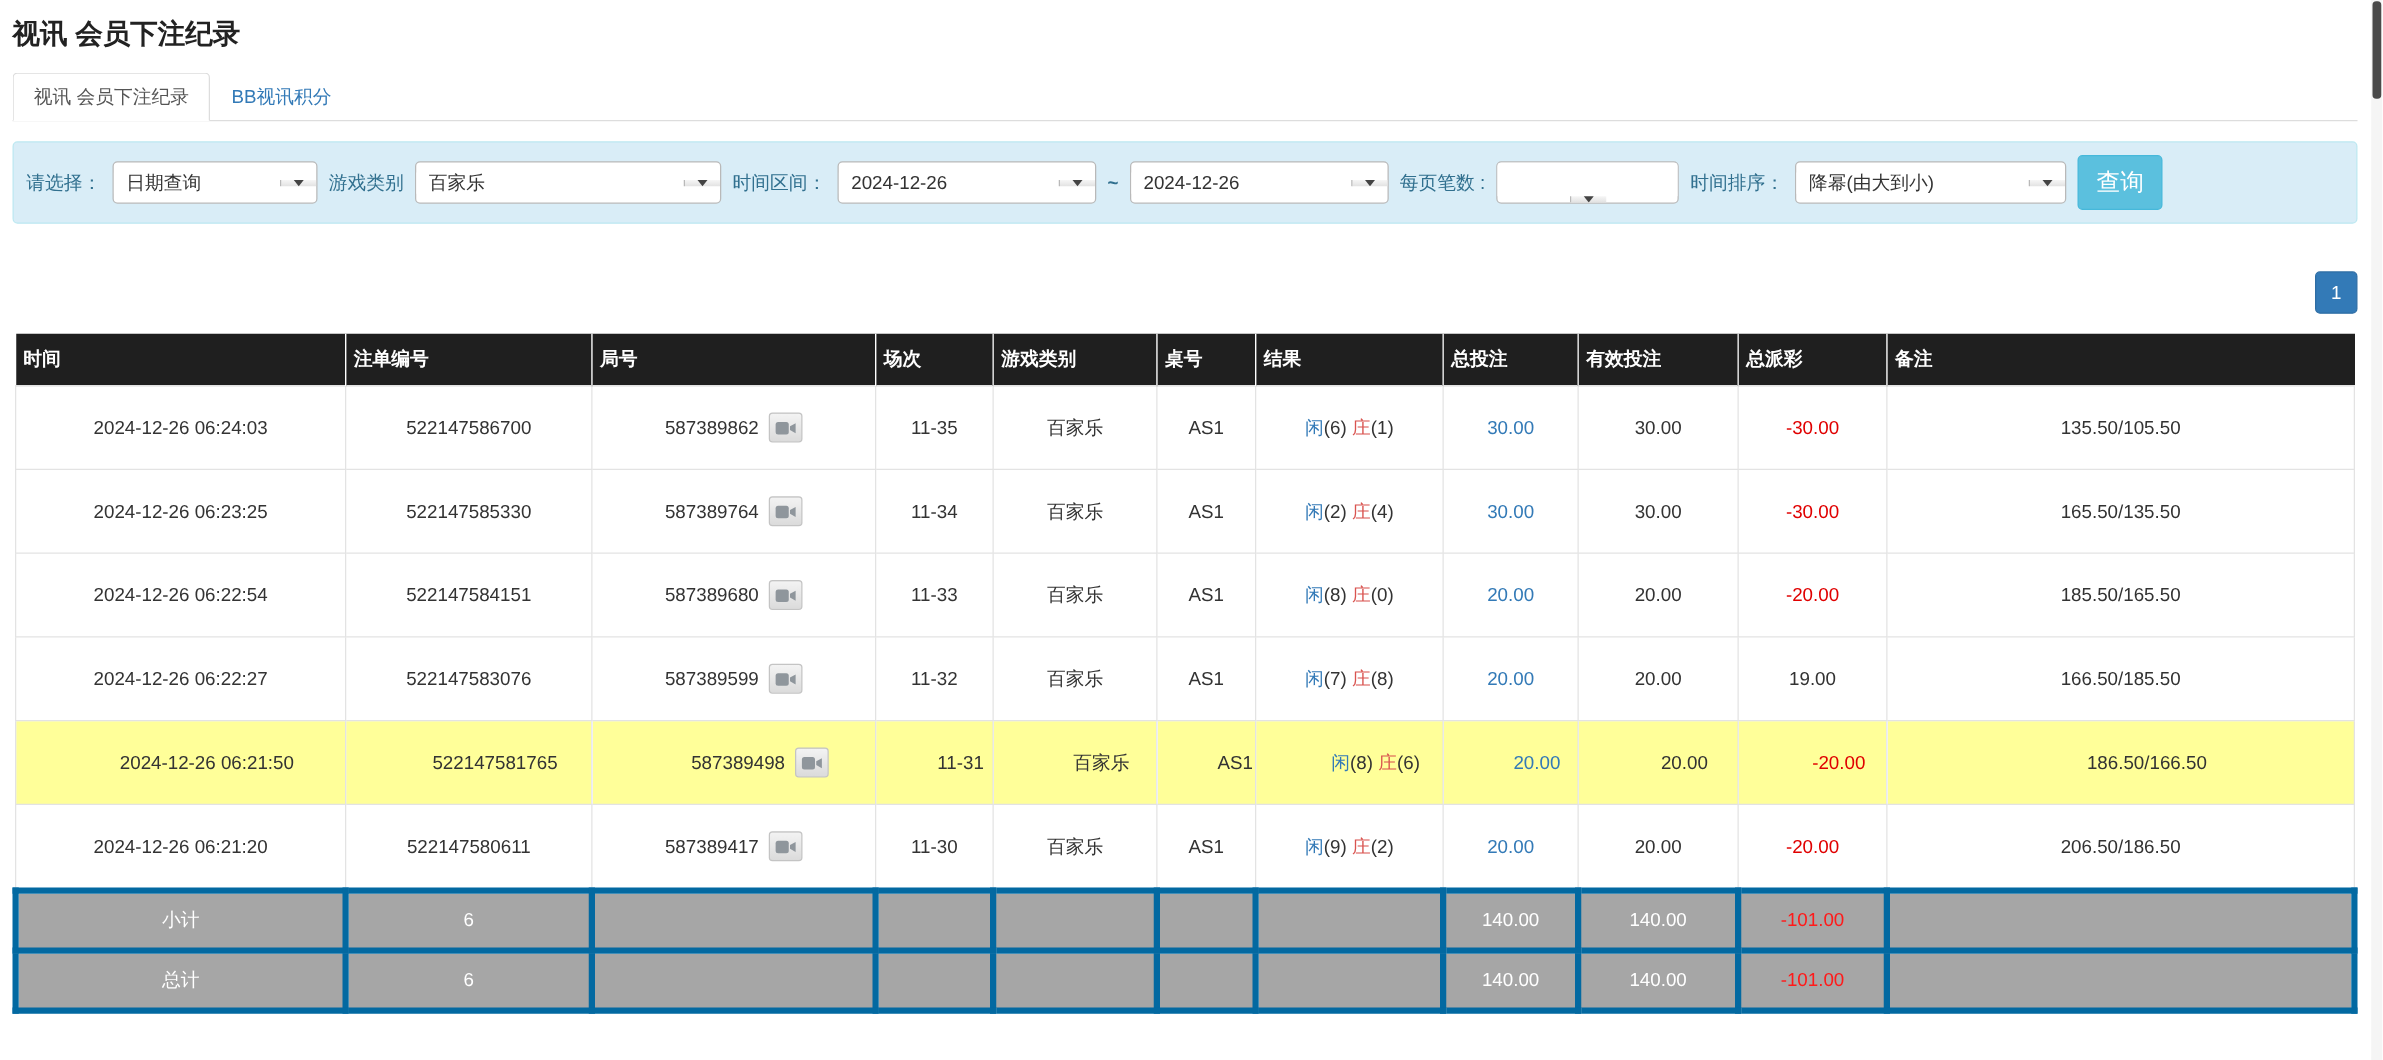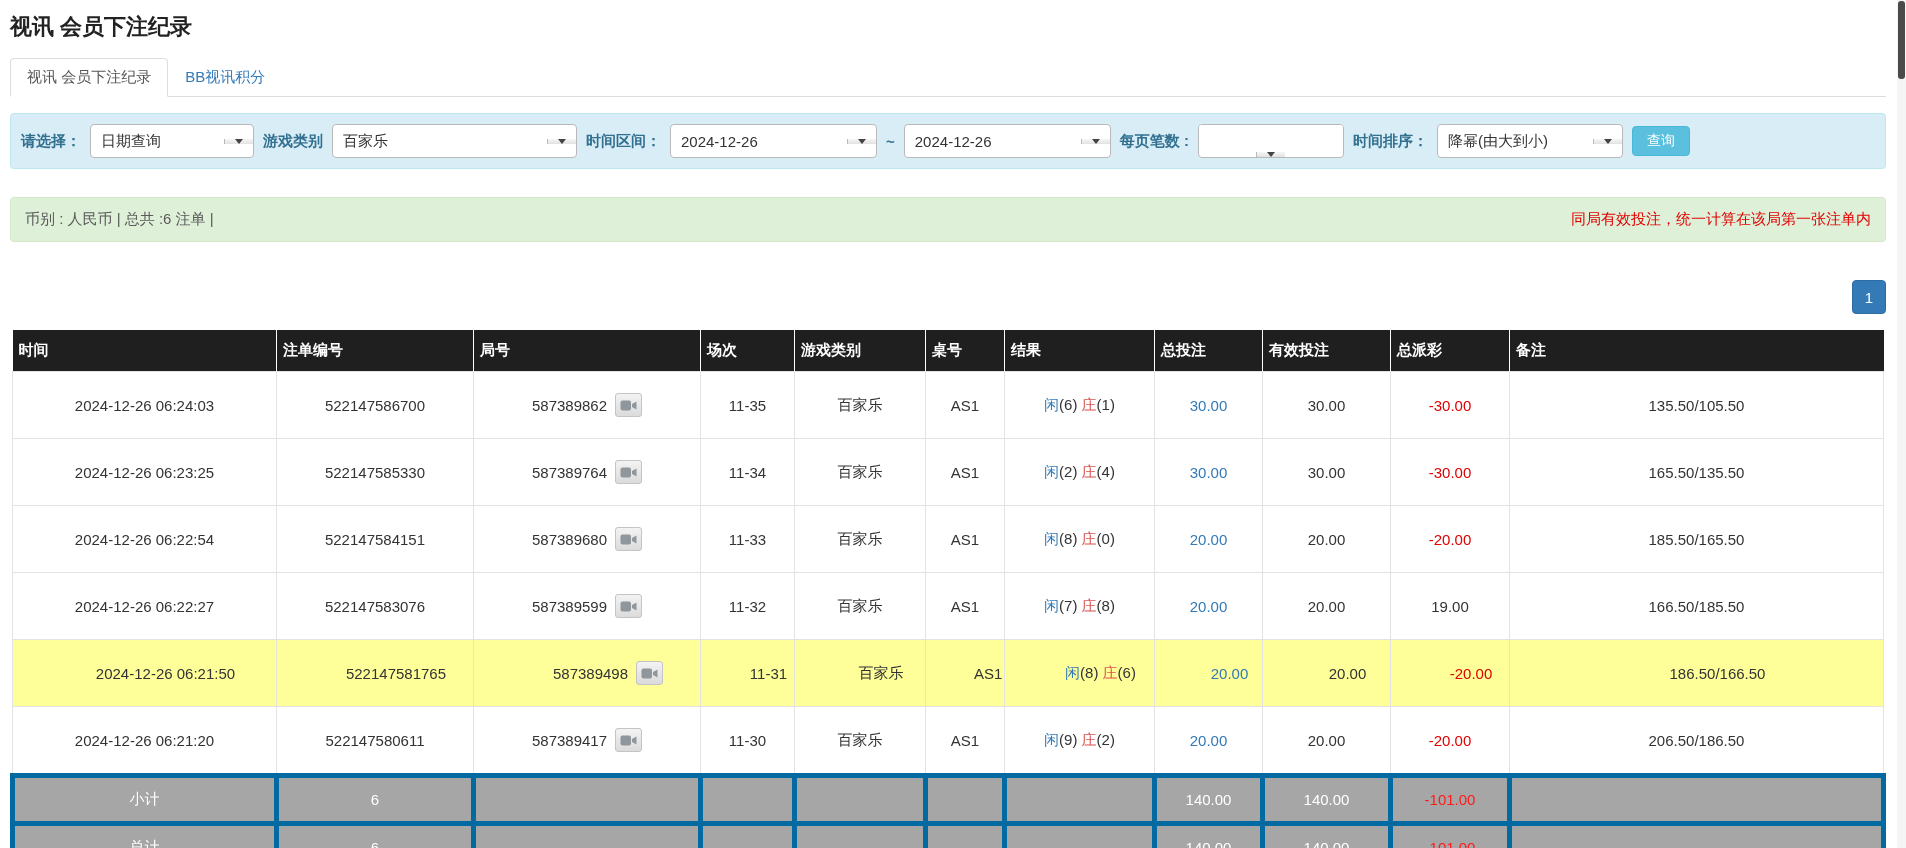--- a/index.html
+++ b/index.html
@@ -26,40 +26,40 @@
 
   .tabs { border-bottom: 1px solid #ddd; display: flex; }
   .tab { padding: 9px 16px; font-size: 15px; margin-bottom: -1px; cursor: pointer; white-space: nowrap; }
   .tab.active { border: 1px solid #ddd; border-bottom-color: #fff; border-radius: 4px 4px 0 0; background: #fff; color: #555; }
   .tab.link { color: var(--accent); border: 1px solid transparent; }
 
   .filterbar {
     margin-top: 16px; background: var(--filter-bg); border: 1px solid #bce8f1;
     border-radius: 4px; padding: 10px; display: flex; align-items: center; gap: 9px;
   }
-  .flabel { font-weight: bold; color: #31708f; white-space: nowrap; }
+  .flabel { font-weight: normal; color: #31708f; white-space: nowrap; }
   .tilde { color: #31708f; font-weight: bold; }
   .combo {
     display: inline-flex; align-items: center; height: 34px; flex: none;
     border: 1px solid #b9b9b9; border-radius: 4px; background: #fff; overflow: hidden;
   }
   .combo input {
     border: 0; outline: none; padding: 0 10px; font-size: 15px; flex: 1; min-width: 0;
     font-family: inherit; color: #333; background: #fff;
   }
   .combo-btn {
     width: 29px; border-left: 1px solid #b9b9b9; flex: none;
     background: linear-gradient(#f6f6f6, #e2e2e2);
     display: flex; align-items: center; justify-content: center; cursor: pointer;
   }
   .caret { width: 0; height: 0; border-left: 4px solid transparent; border-right: 4px solid transparent; border-top: 5px solid #444; }
-  .w1 { width: 164px; } .w2 { width: 245px; } .w3 { width: 207px; } .w4 { width: 146px; flex-direction: column; } .w5 { width: 186px; }
+  .w1 { width: 164px; } .w2 { width: 245px; } .w3 { width: 207px; } .w4 { width: 146px; flex-direction: column; } .w5 { width: 217px; }
   .btn-search {
-    height: 30px; padding: 0 14px; background: var(--info-btn); border: 1px solid #46b8da;
-    color: #fff; font-size: 14px; border-radius: 4px; cursor: pointer; font-family: inherit; flex: none;
+    height: 44px; padding: 0 14px; background: var(--info-btn); border: 1px solid #46b8da;
+    color: #fff; font-size: 19px; border-radius: 4px; cursor: pointer; font-family: inherit; flex: none;
   }
 
   .summary {
     margin-top: 28px; background: var(--summary-bg); border: 1px solid #d6e9c6; border-radius: 4px;
     padding: 12px 14px; display: flex; justify-content: space-between; align-items: center;
   }
   .summary-left { color: #5a5a5a; }
   .summary-right { color: var(--neg); }
 
   .pagetop { text-align: right; margin: 38px 0 16px; }
@@ -153,24 +153,20 @@
     <div class="combo w5">
       <input value="降幂(由大到小)" style="">
       <span class="combo-btn">
           <span class="caret"></span>
         </span>
     </div>
 
     <button class="btn-search">查询</button>
   </div>
 
-  <div class="summary">
-    <span class="summary-left">币别 : 人民币 | 总共 :6 注单 |</span>
-    <span class="summary-right">同局有效投注，统一计算在该局第一张注单内</span>
-  </div>
 
   <div class="pagetop">
     <button class="pagebtn">1</button>
   </div>
 
   <table>
     <colgroup>
       <col style="width:264px">
         <col style="width:197px">
         <col style="width:227px">

